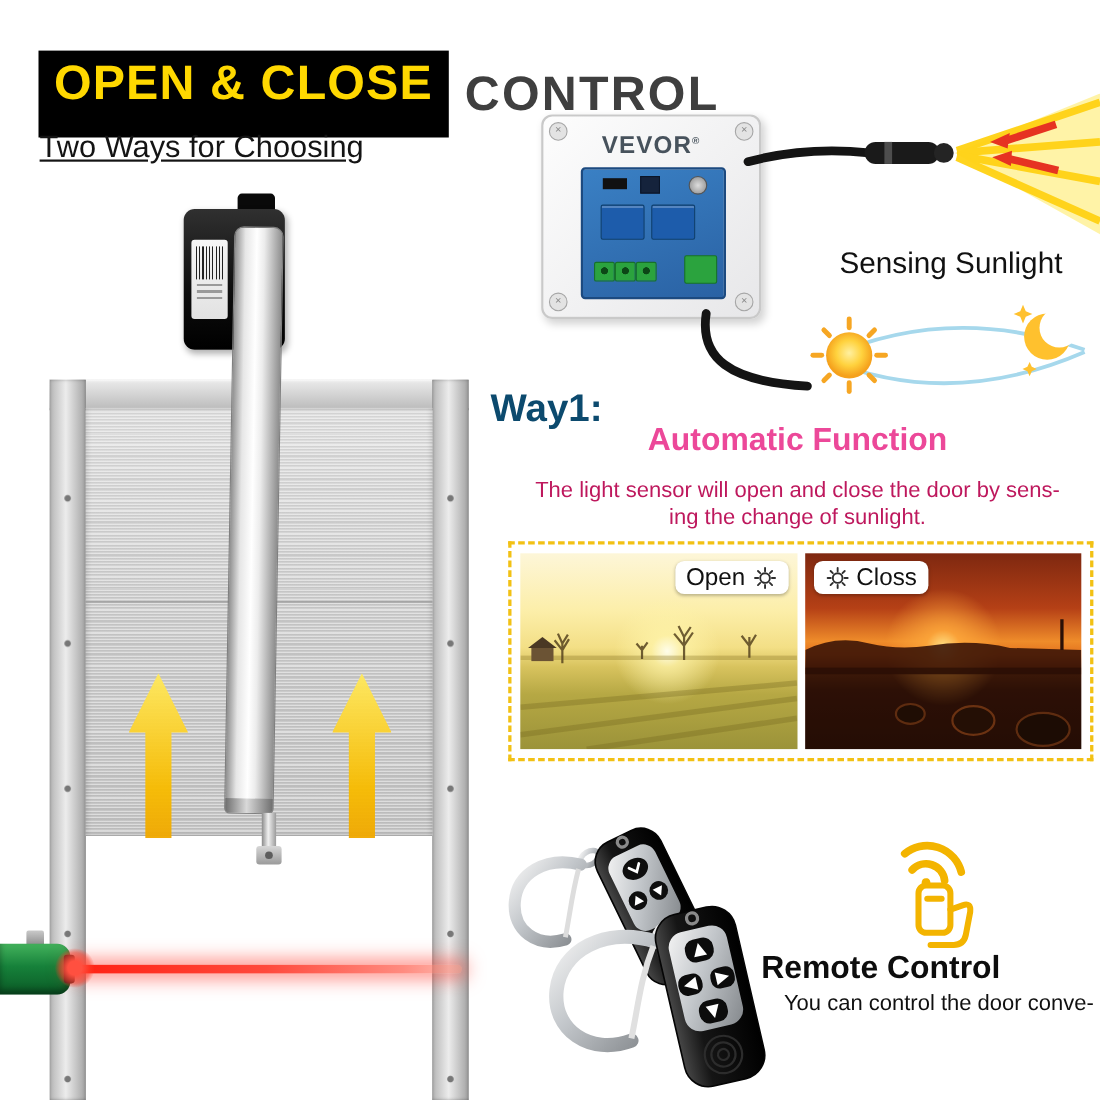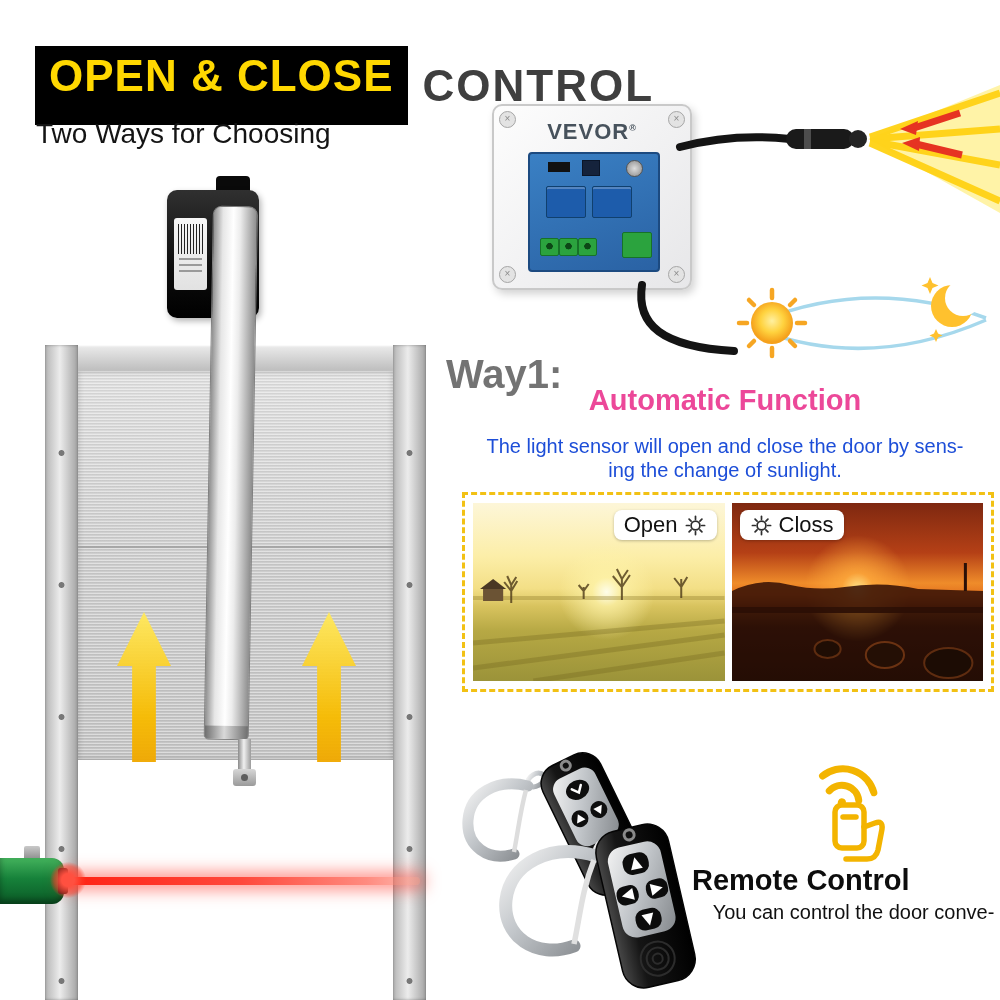--- a/index.html
+++ b/index.html
@@ -3,21 +3,21 @@
 <meta charset="utf-8">
 <style>
   html,body{margin:0;padding:0;background:#fff;}
   .page{position:relative;width:1000px;height:1000px;overflow:hidden;background:#fff;
         font-family:"Liberation Sans", sans-serif;}
 
   
   .banner{position:absolute;left:35px;top:46px;display:flex;align-items:center;gap:15px;}
   .banner-box{background:#000;color:#FFD800;font-size:44px;font-weight:800;padding:5px 14px 24px;letter-spacing:1px;}
   .banner-rest{color:#3f3f3f;font-size:44px;font-weight:800;letter-spacing:2px;}
-  .subtitle{position:absolute;left:36px;top:118px;font-size:28px;color:#141414;}
+  .subtitle{position:absolute;left:36px;top:118px;font-size:28px;color:#141414;text-decoration:underline;}
 
   
   .control-box{position:absolute;left:492px;top:104px;width:196px;height:182px;border-radius:10px;
     background:linear-gradient(135deg,#fdfdfd,#e7e7e9);border:2px solid #c9c9c9;
     box-shadow:3px 4px 8px rgba(0,0,0,.18);}
   .screw{position:absolute;width:15px;height:15px;border-radius:50%;background:#e3e3e3;border:1px solid #a6a6a6;
     color:#8b8b8b;font-size:10px;line-height:14px;text-align:center;}
   .screw.tl{left:5px;top:5px}.screw.tr{right:5px;top:5px}.screw.bl{left:5px;bottom:5px}.screw.br{right:5px;bottom:5px}
   .brand{position:absolute;left:0;top:13px;width:100%;text-align:center;font-size:22px;font-weight:800;
     color:#47525c;letter-spacing:1px;}
@@ -85,24 +85,24 @@
     border-radius:9px 9px 5px 5px;border:1px solid #7f7f7f;box-sizing:border-box;}
   .tube-collar{position:absolute;left:0;bottom:0;width:100%;height:13px;
     background:linear-gradient(90deg,#6f6f6f,#d9d9d9 45%,#6f6f6f);border-radius:0 0 4px 4px;}
   .act-rod{position:absolute;left:238px;top:739px;width:13px;height:33px;
     background:linear-gradient(90deg,#8a8a8a,#f0f0f0 45%,#9b9b9b);}
   .act-clevis{position:absolute;left:233px;top:769px;width:23px;height:17px;border-radius:3px;
     background:linear-gradient(180deg,#d7d7d7,#9a9a9a);}
   .act-clevis::after{content:"";position:absolute;left:8px;top:5px;width:7px;height:7px;border-radius:50%;background:#5d5d5d;}
 
   
-  .way-title{position:absolute;font-size:40px;font-weight:800;color:#737373;}
+  .way-title{position:absolute;font-size:35px;font-weight:800;color:#0c4a6e;}
   .way1-title{left:446px;top:352px}.way2-title{left:446px;top:706px}
   .auto-heading{position:absolute;left:460px;top:384px;width:530px;text-align:center;font-size:29px;font-weight:700;color:#ec4899;}
-  .auto-desc{position:absolute;left:452px;top:434px;width:546px;text-align:center;font-size:20px;line-height:1.22;color:#1d4ed8;}
+  .auto-desc{position:absolute;left:452px;top:434px;width:546px;text-align:center;font-size:20px;line-height:1.22;color:#be185d;}
 
   .compare-box{position:absolute;left:462px;top:492px;width:532px;height:200px;box-sizing:border-box;
     border:3px dashed #F2C114;background:#fff;padding:8px;display:flex;gap:7px;}
   .photo{flex:1;position:relative;overflow:hidden;padding-left:24px;}
   .photo-open{background:
     radial-gradient(circle at 53% 50%, rgba(255,255,240,.95) 0%, rgba(255,244,170,.75) 9%, rgba(255,238,150,0) 30%),
     linear-gradient(180deg,#fdf6d8 0%,#fceea8 30%,#f3df86 48%,#d8c35e 58%,#b6a844 72%,#9b9339 100%);}
   .photo-closs{background:
     radial-gradient(circle at 50% 48%, rgba(255,230,140,.95) 0%, rgba(255,170,60,.8) 10%, rgba(255,140,40,0) 34%),
     linear-gradient(180deg,#7e2810 0%,#b54016 28%,#ef8c2a 45%,#e2701e 52%,#6d3110 58%,#40190a 70%,#2e1206 100%);}
@@ -194,20 +194,21 @@
       </g>
       <circle cx="172" cy="238" r="21" fill="url(#sunG)"></circle>
     </g>
     <g>
       <circle cx="352" cy="221" r="21" fill="#FFC12E"></circle>
       <circle cx="363" cy="213" r="18" fill="#ffffff"></circle>
       <path d="M330 192 l2.5 6 6 2.5 -6 2.5 -2.5 6 -2.5 -6 -6 -2.5 6 -2.5 z" fill="#FFC12E"></path>
       <path d="M336 244 l2 4.5 4.5 2 -4.5 2 -2 4.5 -2 -4.5 -4.5 -2 4.5 -2 z" fill="#FFC12E"></path>
     </g>
   </svg>
+  <div class="sensing-label">Sensing Sunlight</div>
 
   <div class="top-bar"></div>
   <div class="rail rail-left"></div>
   <div class="rail rail-right"></div>
   <div class="panel"></div>
   <div class="panel-seam"></div>
   <div class="panel-screw ps1"></div>
   <div class="panel-screw ps2"></div>
   <div class="arrow-up arrow-1"></div>
   <div class="arrow-up arrow-2"></div>

